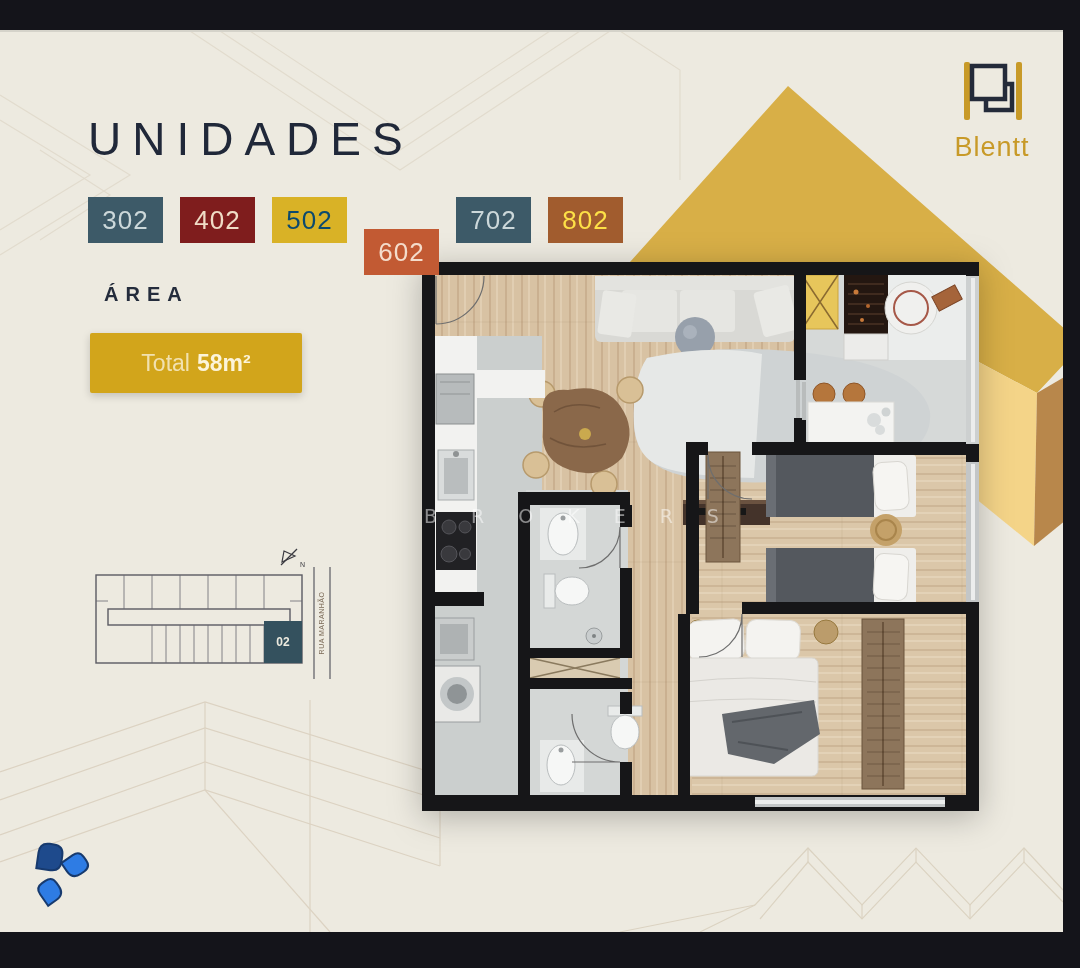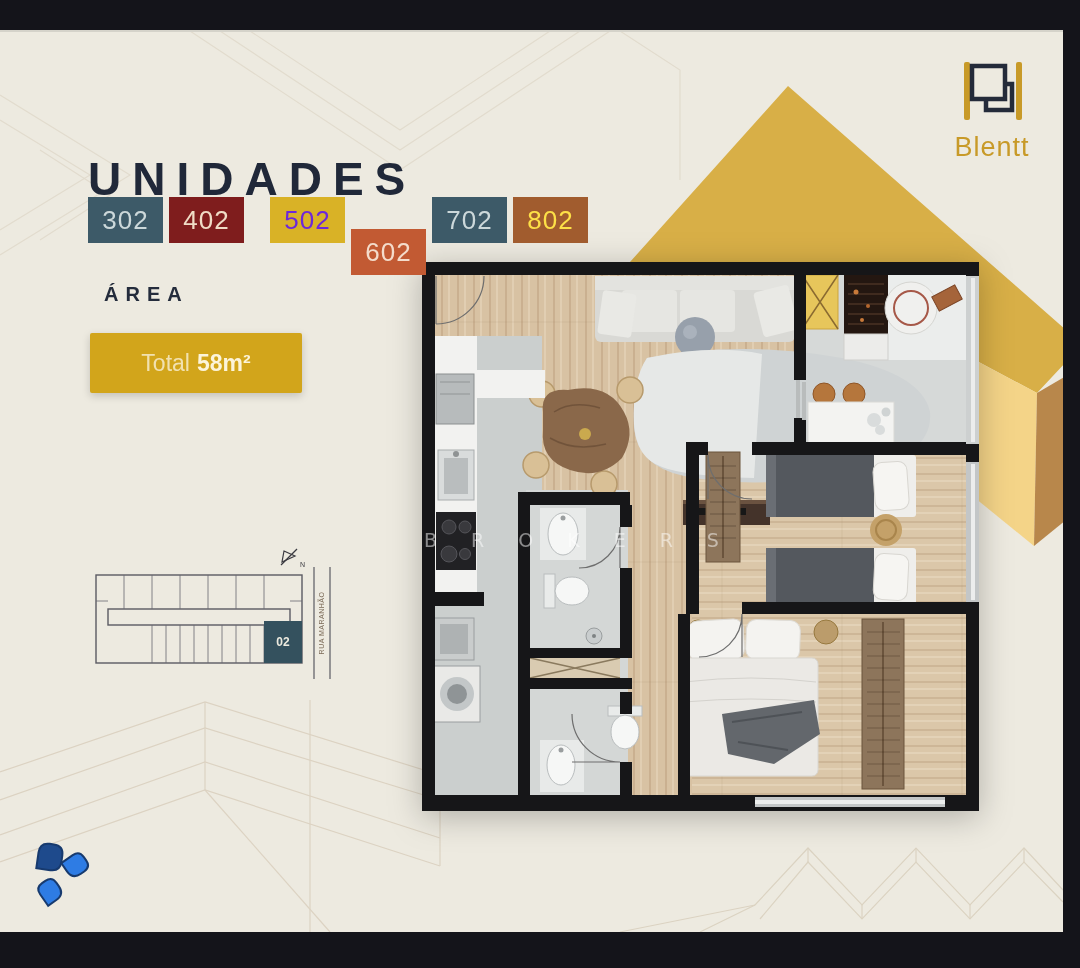--- a/index.html
+++ b/index.html
@@ -10,45 +10,45 @@
   }
   .abs{position:absolute;}
   
   .bar{background:#14141a;position:absolute;z-index:50;}
   #bar-top{left:0;top:0;width:1080px;height:30px;}
   #bar-top-line{left:0;top:30px;width:1080px;height:2px;background:#d5d3ca;z-index:50;position:absolute;}
   #bar-bottom{left:0;top:932px;width:1080px;height:36px;}
   #bar-right{left:1063px;top:0;width:17px;height:968px;}
   
   #page-title{
-    left:88px;top:116px;font-size:46px;font-weight:700;color:#202839;
-    letter-spacing:11px;line-height:1;z-index:20;margin-top:40px;
+    left:88px;top:116px;font-size:46px;font-weight:400;color:#202839;
+    letter-spacing:11px;line-height:1;z-index:20;
   }
   
-  #unit-selector{left:88px;top:197px;display:flex;gap:6px;z-index:20;}
+  #unit-selector{left:88px;top:197px;display:flex;gap:17px;z-index:20;}
   .chip{
     width:75px;height:46px;display:flex;align-items:center;justify-content:center;
     font-size:26px;font-weight:400;letter-spacing:1px;cursor:pointer;
   }
   
   #area-label{left:104px;top:283px;font-size:20px;font-weight:700;color:#242c3c;letter-spacing:7px;z-index:20;}
   #area-badge{
     left:90px;top:333px;width:212px;height:60px;border-radius:2px;
     display:flex;align-items:center;justify-content:center;gap:7px;
     box-shadow:0 3px 8px rgba(0,0,0,.18);z-index:20;
   }
   #area-badge .prefix{font-size:23px;color:#f7eccb;opacity:.85;}
   #area-badge .value{font-size:23px;font-weight:700;color:#fcf4da;}
   
   #brand{left:940px;top:58px;width:104px;z-index:20;text-align:center;}
   #brand-name{font-size:27px;letter-spacing:1px;margin-top:0;}
   
   .wm{color:rgba(255,255,255,.55);z-index:30;pointer-events:none;white-space:nowrap;font-family:"DejaVu Sans",sans-serif;}
   #wm1{left:392px;top:426px;font-size:66px;letter-spacing:44px;}
-  #wm2{left:424px;top:505px;font-size:19px;letter-spacing:34px;color:rgba(255,255,255,.5);margin-top:24px;}
+  #wm2{left:424px;top:505px;font-size:19px;letter-spacing:34px;color:rgba(255,255,255,.5);}
   
   #bg-pattern,#gold-decor{left:0;top:0;z-index:1;pointer-events:none;}
   #floor-plan{left:422px;top:262px;z-index:10;filter:drop-shadow(0 6px 16px rgba(0,0,0,.25));}
   #keyplan{left:88px;top:545px;z-index:20;}
   #footer-logo{left:26px;top:836px;z-index:20;}
 </style>
 </head>
 <body>
 
 <div id="canvas">
@@ -90,21 +90,21 @@
 
   <div id="page-title" class="abs" style="color: rgb(32, 40, 57);">UNIDADES</div>
 
   <div id="unit-selector" class="abs">
     <div class="chip" style="background: rgb(61, 90, 104); color: rgb(204, 216, 218);">
         <span>302</span>
       </div>
     <div class="chip" style="background: #7f1d1d; color: rgb(240, 220, 198);">
         <span>402</span>
       </div>
-    <div class="chip" style="background: rgb(217, 178, 38); color: #6d28d9; margin-left: 20px;">
+    <div class="chip" style="background: rgb(217, 178, 38); color: #0c4a6e;">
         <span>502</span>
       </div>
     <div class="chip" style="background: rgb(194, 90, 51); color: rgb(244, 220, 203); margin-top: 32px;">
         <span>602</span>
       </div>
     <div class="chip" style="background: rgb(61, 90, 104); color: rgb(204, 216, 218);">
         <span>702</span>
       </div>
     <div class="chip" style="background: rgb(161, 92, 46); color: #fde047;">
         <span>802</span>

